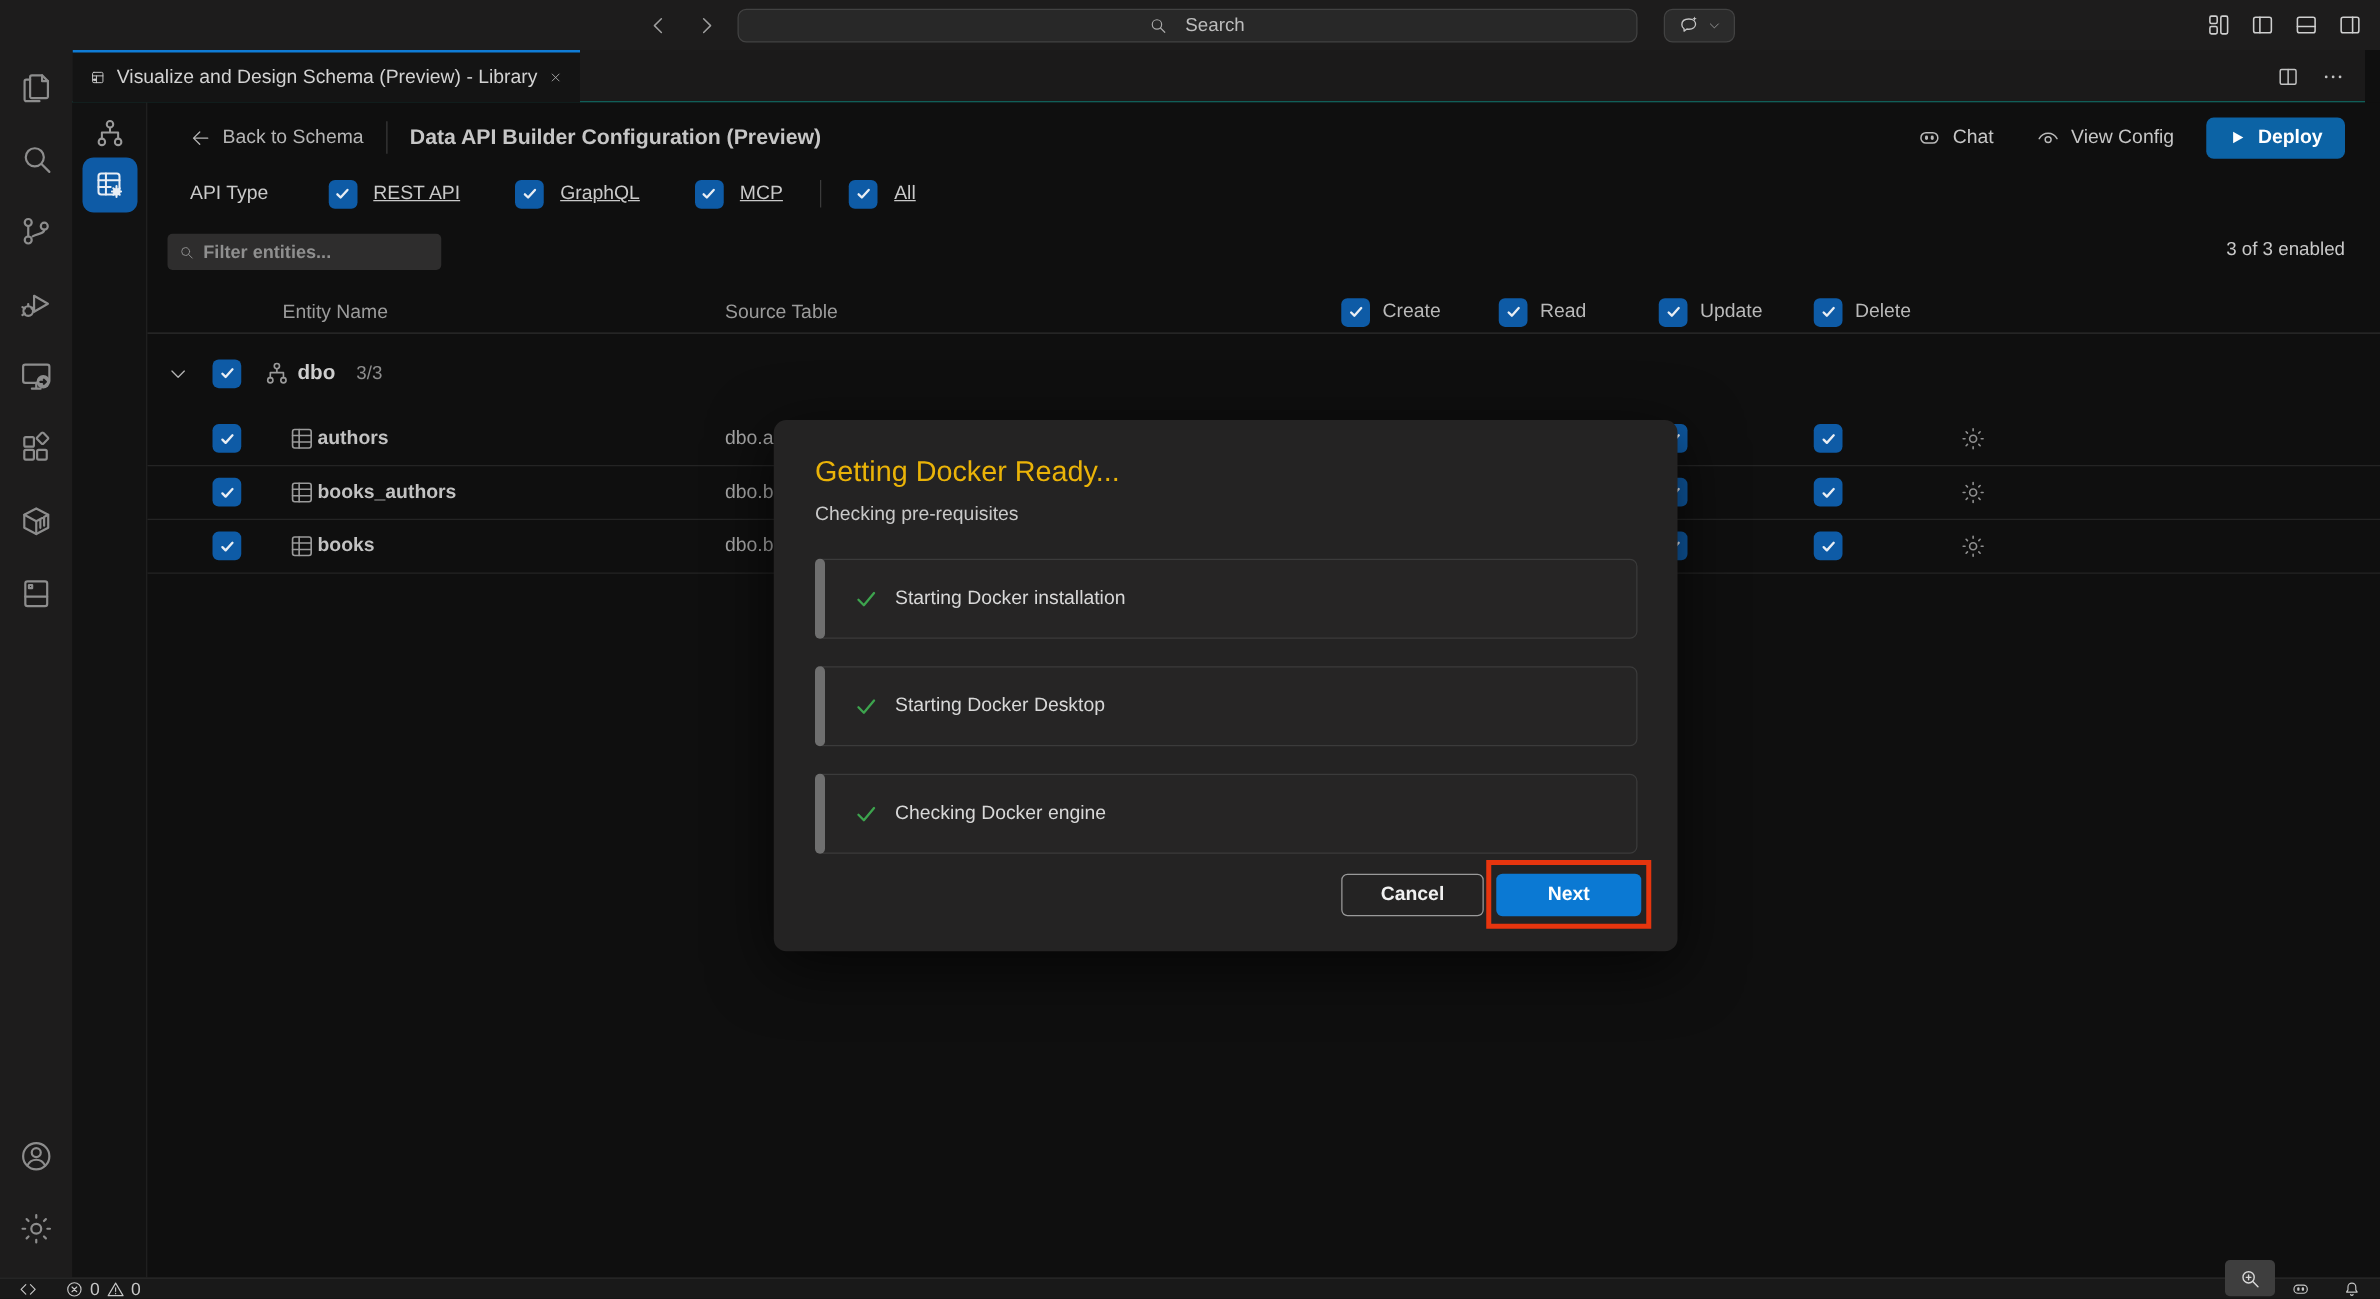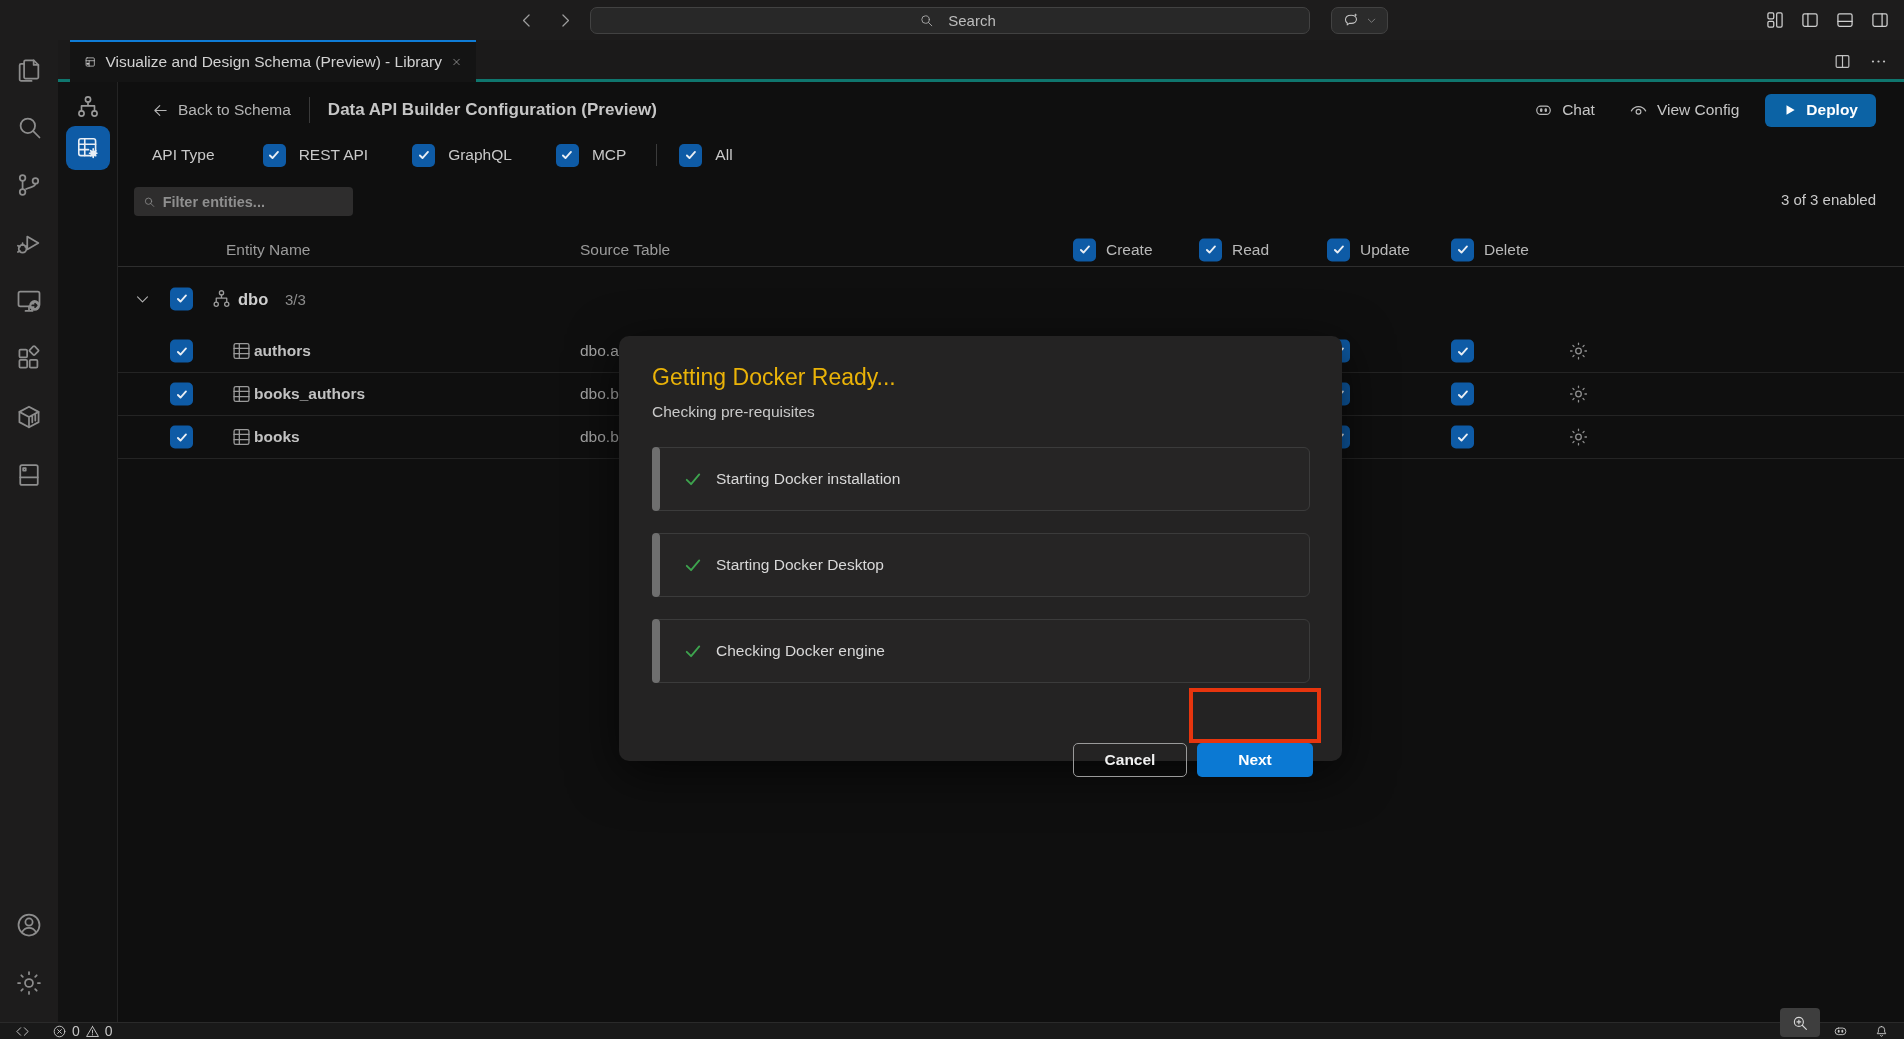--- a/index.html
+++ b/index.html
@@ -20,21 +20,21 @@
   .searchbox .icon { width:15px; height:15px; color:#a8a8a8; }
   .chat-dd { position:absolute; left:1331px; top:7px; width:57px; height:27px; background:#2b2b2b;
     border:1px solid #424242; border-radius:7px; display:flex; align-items:center; justify-content:center;
     gap:6px; color:#c6c6c6; cursor:pointer; }
   .chat-dd .icon { width:17px; height:17px; }
   .chat-dd .chev { width:11px; height:11px; color:#9f9f9f; }
   .win-icons { position:absolute; right:14px; top:0; height:40px; display:flex; align-items:center; gap:15px; color:#cfcfcf; }
   .win-icons .icon { width:20px; height:20px; cursor:pointer; }
 
   
-  .tabbar { position:absolute; left:58px; top:40px; width:1846px; height:42px; background:#1b1a1a; border-bottom:3px solid #0f766e; }
+  .tabbar { position:absolute; left:46px; top:40px; width:1846px; height:42px; background:#1b1a1a; border-bottom:1px solid #0f766e; }
   .tab { position:absolute; left:12px; top:0; width:406px; height:42px; background:#141414;
     border-top:2px solid var(--tab-accent); display:flex; align-items:center; padding:0 14px; gap:9px; cursor:pointer; }
   .tab .ticon { width:18px; height:18px; color:#c9c9c9; }
   .tab-label { font-size:15.5px; color:#d2d2d2; white-space:nowrap; flex:1; }
   .tab-close { width:16px; height:16px; color:#b3b3b3; cursor:pointer; }
   .tab-actions { position:absolute; right:16px; top:0; height:42px; display:flex; align-items:center; gap:17px; color:#c3c3c3; }
   .tab-actions .icon { width:19px; height:19px; cursor:pointer; }
 
   
   .activitybar { position:absolute; left:0; top:40px; width:58px; height:982px; background:#1d1c1c;
@@ -62,21 +62,21 @@
   .ph-spacer { flex:1; }
   .hbtn { display:flex; align-items:flex-start; gap:9px; color:#c6c6c6; font-size:15.5px; cursor:pointer; padding:6px 8px; }
   .hbtn .icon { width:19px; height:19px; color:#b9b9b9; }
   .deploy { display:flex; align-items:center; gap:9px; background:var(--deploy); color:#fff; border:none;
     font-size:15.5px; font-weight:600; font-family:inherit; height:33px; padding:0 18px; border-radius:6px; cursor:pointer; }
   .deploy .icon { width:14px; height:14px; color:#fff; }
 
   .api-row { position:absolute; left:34px; top:56px; height:34px; display:flex; align-items:center; gap:0; }
   .api-label { font-size:15.5px; color:#c9c9c9; margin-right:48px; }
   .api-opt { display:flex; align-items:center; gap:13px; margin-right:44px; }
-  .api-opt .lbl { font-size:15.5px; color:#c9c9c9; }
+  .api-opt .lbl { font-size:15.5px; color:#c9c9c9;text-decoration:underline; }
   .api-sep { width:1px; height:22px; background:#3b3b3b; margin:0 22px 0 -14px; }
 
   .cb { width:23px; height:23px; border-radius:5px; background:var(--cb); display:inline-flex;
     align-items:center; justify-content:center; cursor:pointer; flex:none; }
   .cb svg { width:14px; height:14px; }
   .cb svg path { stroke:#e9eef4; stroke-width:3.2; fill:none; stroke-linecap:round; stroke-linejoin:round; }
 
   .filter-row { position:absolute; left:0; top:100px; width:100%; height:40px; }
   .filter-input { position:absolute; left:16px; top:5px; width:219px; height:29px; background:#2e2d2d;
     border-radius:4px; display:flex; align-items:center; padding:0 9px; gap:7px; color:#8f8f8f; }
@@ -108,21 +108,21 @@
     border-radius:10px; box-shadow:0 12px 50px rgba(0,0,0,.65); z-index:20; }
   .dlg-title { position:absolute; left:33px; top:28px; font-size:23px; font-weight:400; color:#eab308; }
   .dlg-sub { position:absolute; left:33px; top:67px; font-size:15.5px; color:#c9c9c9; }
   .step { position:absolute; left:33px; width:658px; height:64px; background:#262525;
     border:1px solid #3b3b3b; border-radius:6px; }
   .step::before { content:""; position:absolute; left:-1px; top:-1px; width:8px; height:64px;
     background:#6f6f6f; border-radius:4px; }
   .step .okicon { position:absolute; left:30px; top:50%; transform:translateY(-50%); width:20px; height:20px; color:var(--ok); }
   .step .slabel { position:absolute; left:63px; top:50%; transform:translateY(-50%); font-size:15.5px; color:#d8d8d8; }
   .btn { position:absolute; top:363px; height:34px; border-radius:5px; font-size:15.5px; font-weight:700;
-    font-family:inherit; cursor:pointer; display:flex; align-items:center; justify-content:center;margin-top:44px; }
+    font-family:inherit; cursor:pointer; display:flex; align-items:center; justify-content:center; }
   .btn-cancel { left:454px; width:114px; background:transparent; border:1px solid #9a9a9a; color:#f0f0f0; }
   .btn-next { left:578px; width:116px; background:var(--next); border:none; color:#fff; }
   .annotation { position:absolute; left:570px; top:352px; width:132px; height:55px;
     border:4px solid var(--red); pointer-events:none; }
 
   
   .statusbar { position:absolute; left:0; top:1022px; width:1904px; height:17px; background:#191919;
     border-top:1px solid #2a2a2a; display:flex; align-items:center; font-size:14px; color:#c6c6c6; }
   .sb-item { display:flex; align-items:center; gap:5px; cursor:pointer; height:100%; padding:0 7px; }
   .sb-item .icon { width:15px; height:15px; }

